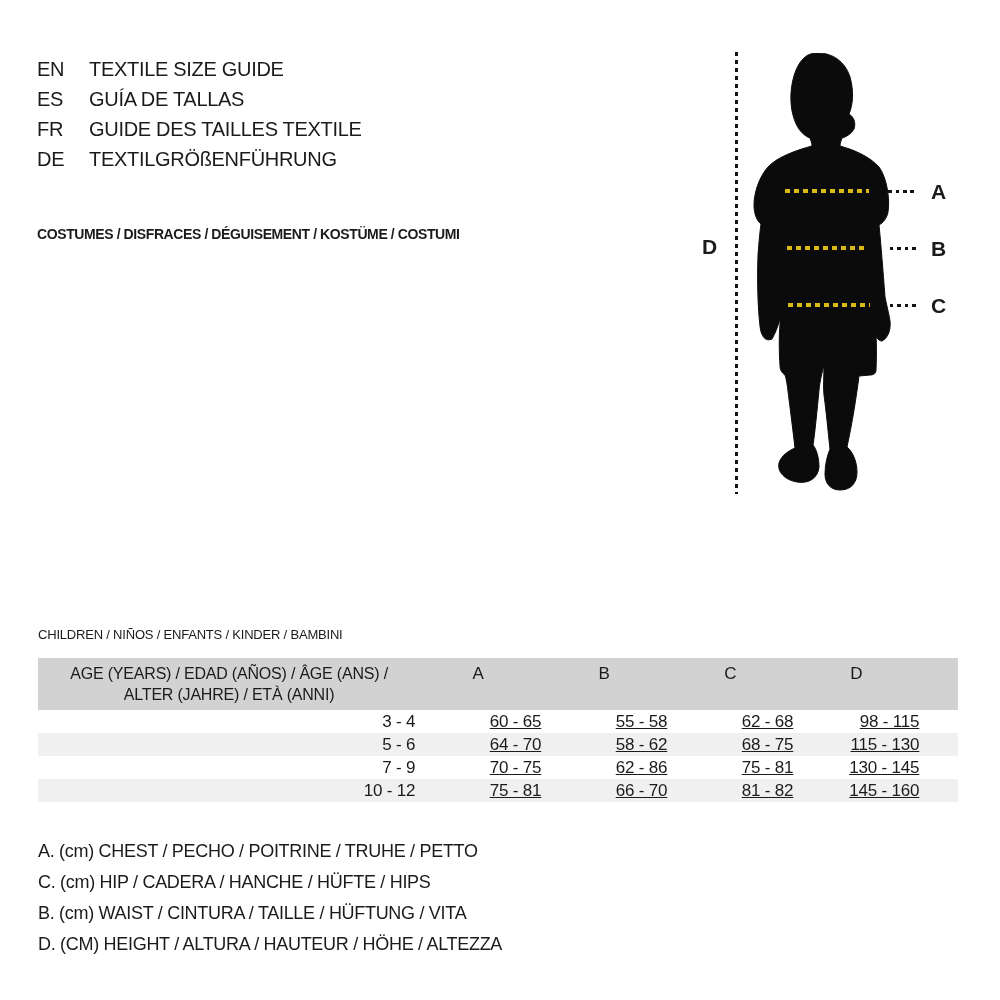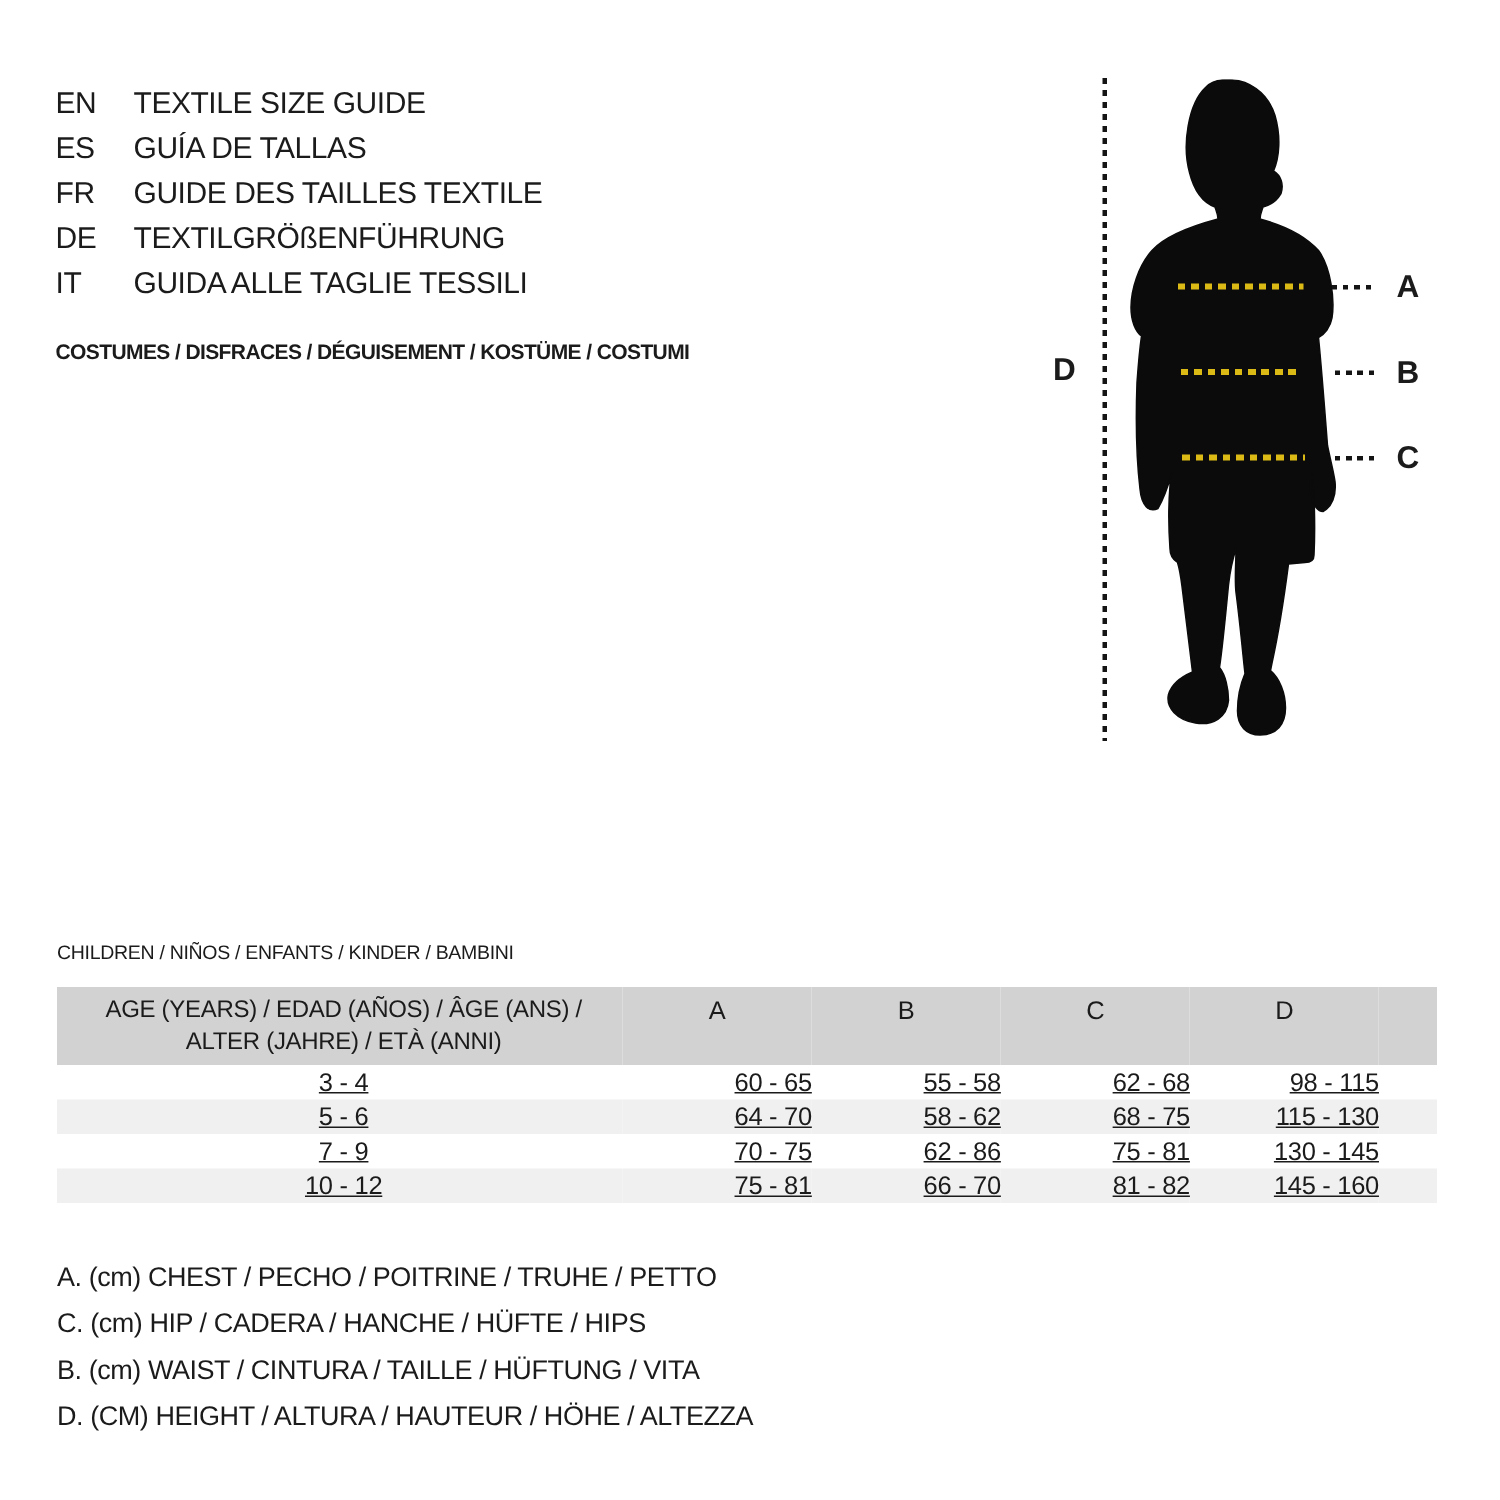--- a/index.html
+++ b/index.html
@@ -46,21 +46,21 @@
   table.size col.agecol { width:41%; }
   table.size col.datacol { width:13.7%; }
   table.size col.spacer { width:auto; }
   table.size thead tr { background:#d2d2d2; height:52px; }
   table.size th { font-weight:400; vertical-align:top; }
   table.size th.age { text-align:center; font-size:16px; line-height:21px; padding:5px 0 0 5px;
                       letter-spacing:-0.2px; }
   table.size th.col { text-align:center; font-size:17px; padding-top:6px; }
   table.size tbody tr { height:23px; font-size:17px; letter-spacing:-0.2px; }
   table.size tbody tr.alt { background:#f0f0f0; }
-  table.size td.age { text-align:center; padding-left:5px;text-decoration:underline; }
+  table.size td.age { text-align:right; padding-left:5px; }
   table.size td.val { text-align:right;text-decoration:underline; }
 
   
   .legend { position:absolute; left:38px; top:836px; list-style:none; }
   .legend li { height:31px; font-size:18px; letter-spacing:-0.3px; display:flex; align-items:center;text-align:right; }
 </style>
 </head>
 <body>
 
 <div class="canvas">
@@ -74,24 +74,20 @@
       <span class="code">ES</span>
       <span>GUÍA DE TALLAS</span>
     </div>
     <div class="lang-row">
       <span class="code">FR</span>
       <span>GUIDE DES TAILLES TEXTILE</span>
     </div>
     <div class="lang-row">
       <span class="code">DE</span>
       <span>TEXTILGRÖßENFÜHRUNG</span>
-    </div>
-    <div class="lang-row">
-      <span class="code">IT</span>
-      <span>GUIDA ALLE TAGLIE TESSILI</span>
     </div>
   </div>
 
   <h1 class="category">COSTUMES / DISFRACES / DÉGUISEMENT / KOSTÜME / COSTUMI</h1>
 
   <div class="diagram">
     <div class="vline"></div>
 
     <svg class="silhouette" viewBox="0 0 150 440" xmlns="http://www.w3.org/2000/svg">
       <path fill="#0b0b0b" stroke="#0b0b0b" stroke-width="1" stroke-linejoin="round" d="

